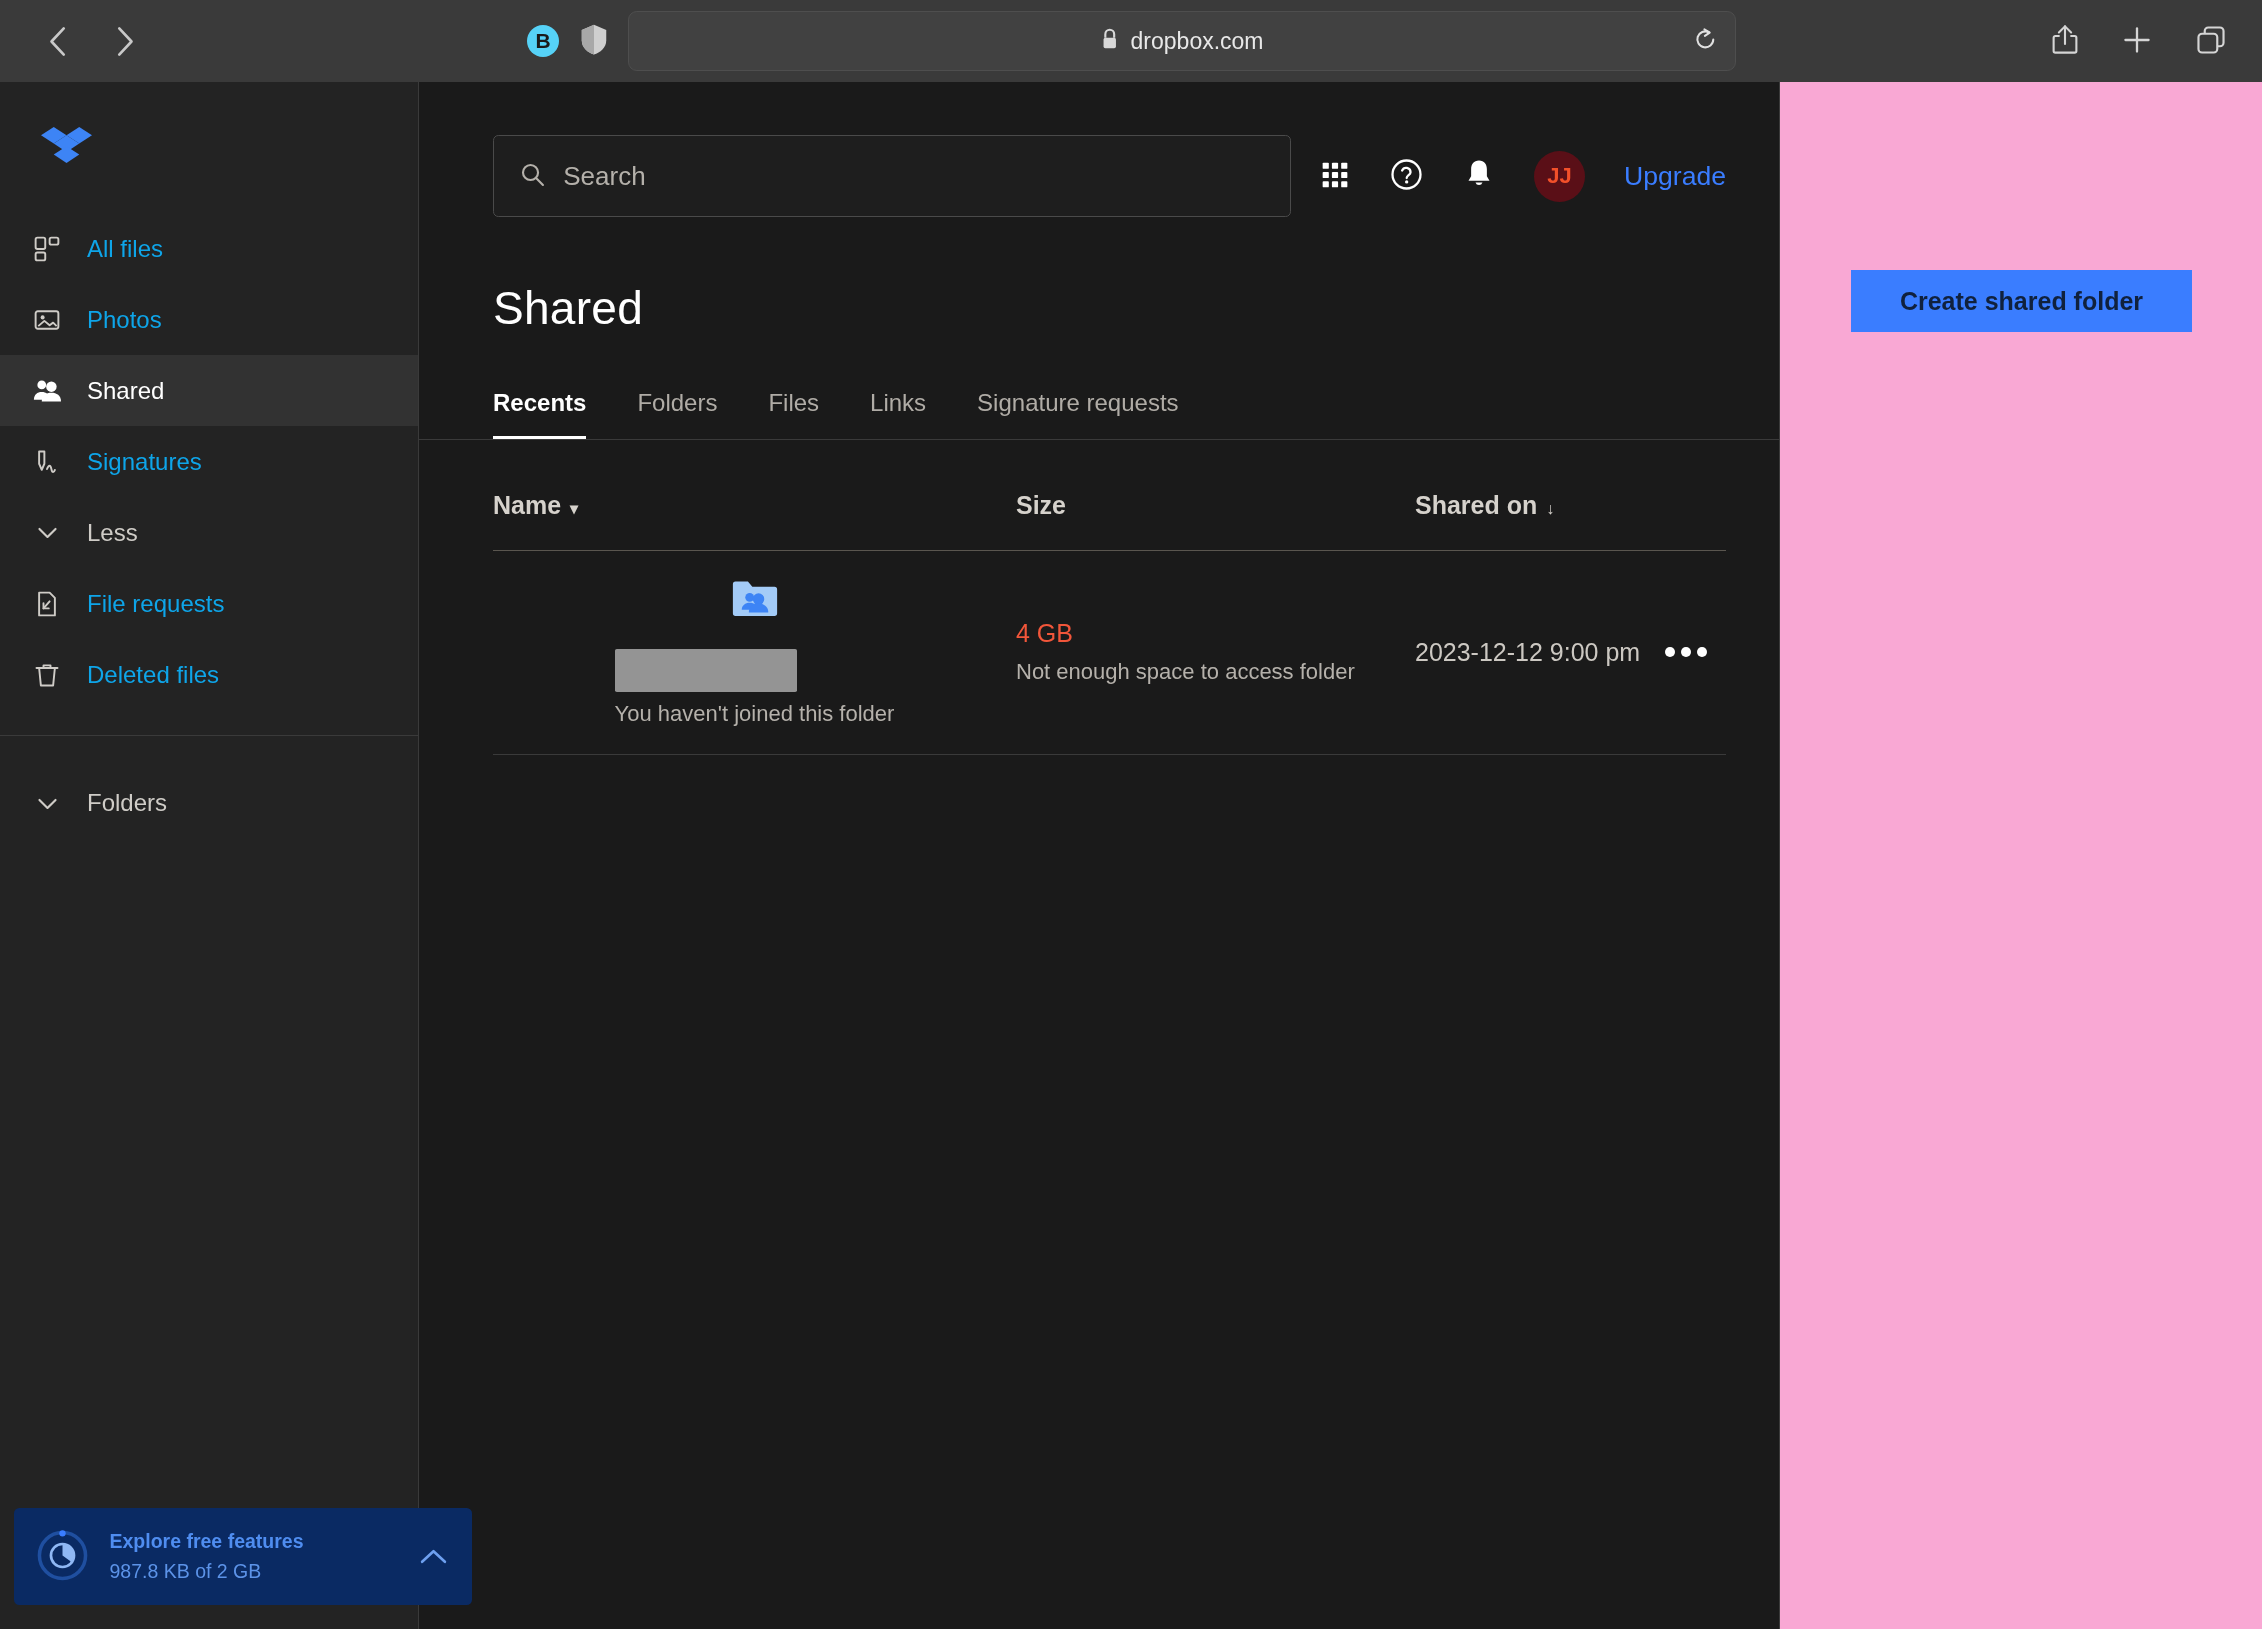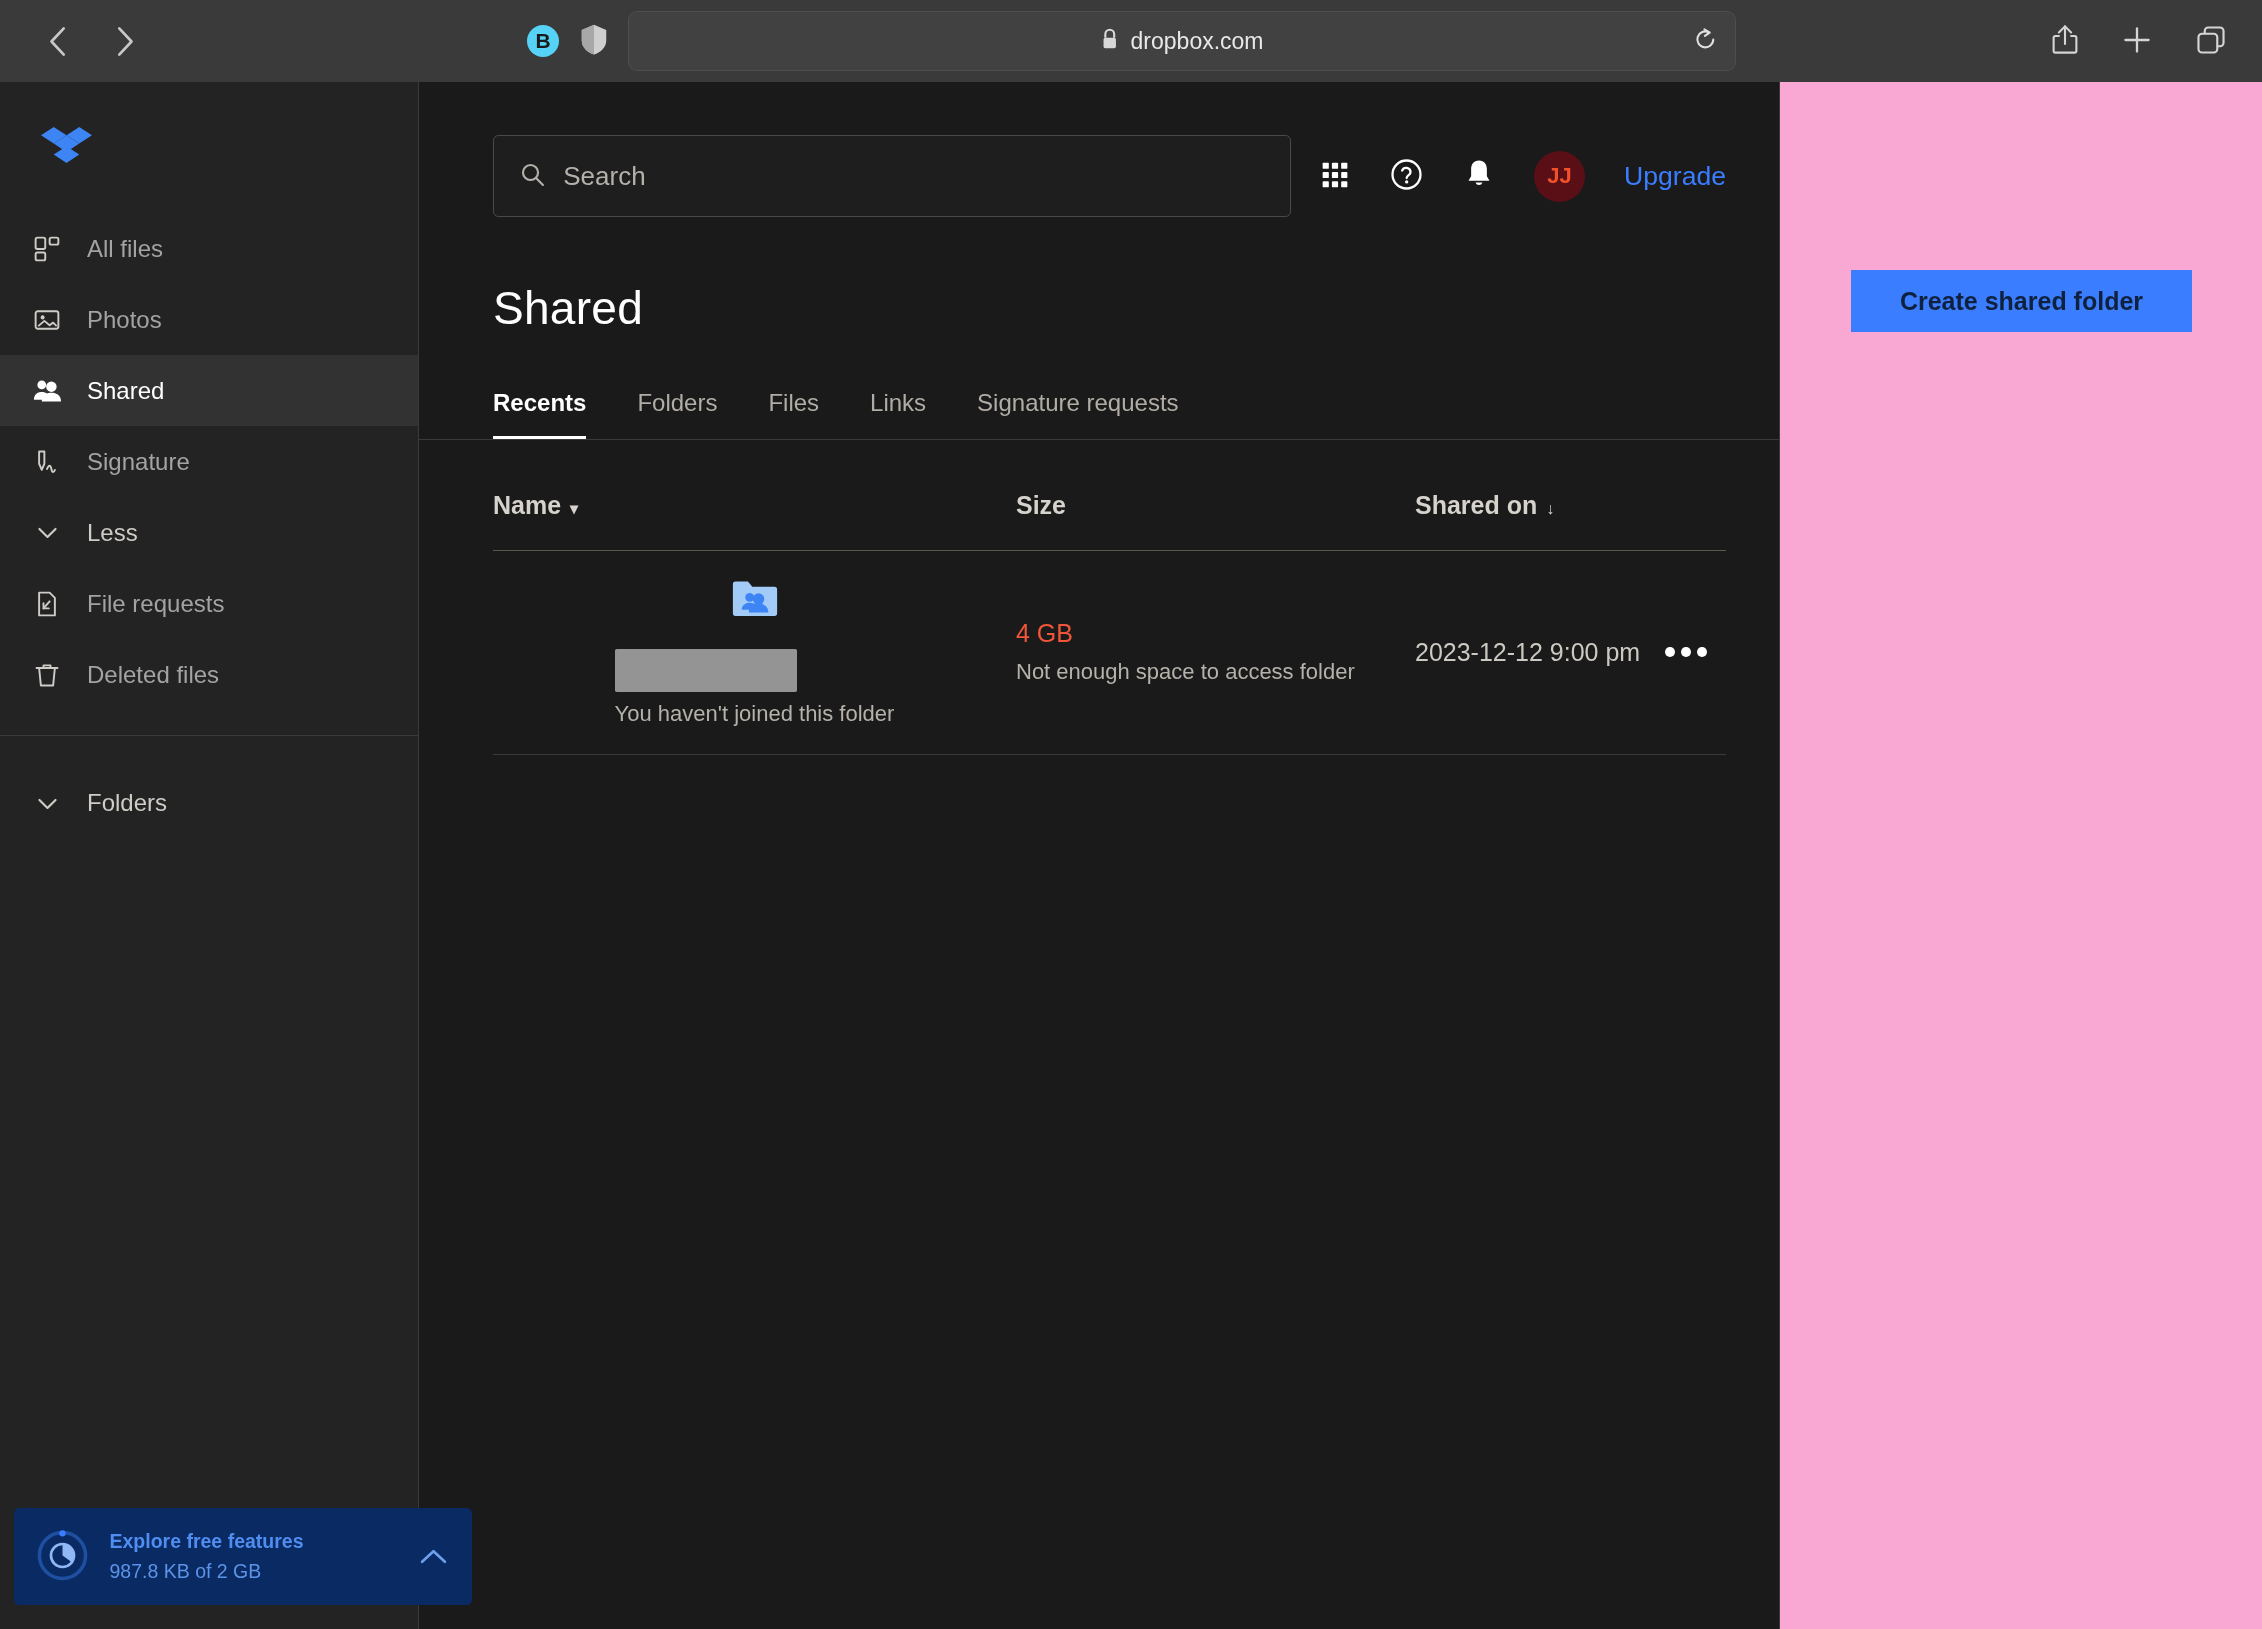--- a/index.html
+++ b/index.html
@@ -80,21 +80,21 @@
     flex: none;
   }
   .logo-wrap { padding: 43px 0 39px 41px; }
   .nav-list { display: flex; flex-direction: column; }
   .nav-item {
     height: 71px;
     display: flex; align-items: center;
     padding-left: 30px;
     gap: 23px;
     cursor: pointer;
-    color: #a3a3a3;
+    color: #0ea5e9;
     font-size: 24px;
   }
   .nav-item.active { background: #323232; color: #fff; }
   .nav-item .ico {
     width: 34px; height: 34px;
     display: flex; align-items: center; justify-content: center;
     flex: none;
   }
   .nav-item.chevron-row { color: #cfccc7; }
   .divider { height: 0.9px; background: #3a3a3a; margin: 25px 0 0 0; }
@@ -360,21 +360,21 @@
         <span>Shared</span>
       </div>
 
       <div class="nav-item">
         <span class="ico">
           <svg width="28" height="28" viewBox="0 0 32 32">
             <path d="M7 4 h6 v14 l-3 7 l-3-7 z" fill="none" stroke="#cfccc7" stroke-width="2.2" stroke-linejoin="round"></path>
             <path d="M16 24 c2-5 4-5 5 0 s3 4 4 1" fill="none" stroke="#cfccc7" stroke-width="2.2" stroke-linecap="round"></path>
           </svg>
         </span>
-        <span>Signature</span>
+        <span>Signatures</span>
       </div>
 
       <div class="nav-item chevron-row">
         <span class="ico">
           <svg width="25" height="25" viewBox="0 0 28 28">
               <polyline points="5,10 14,19 23,10" fill="none" stroke="#cfccc7" stroke-width="2.4" stroke-linecap="round" stroke-linejoin="round"></polyline>
             </svg>
         </span>
         <span>Less</span>
       </div>

